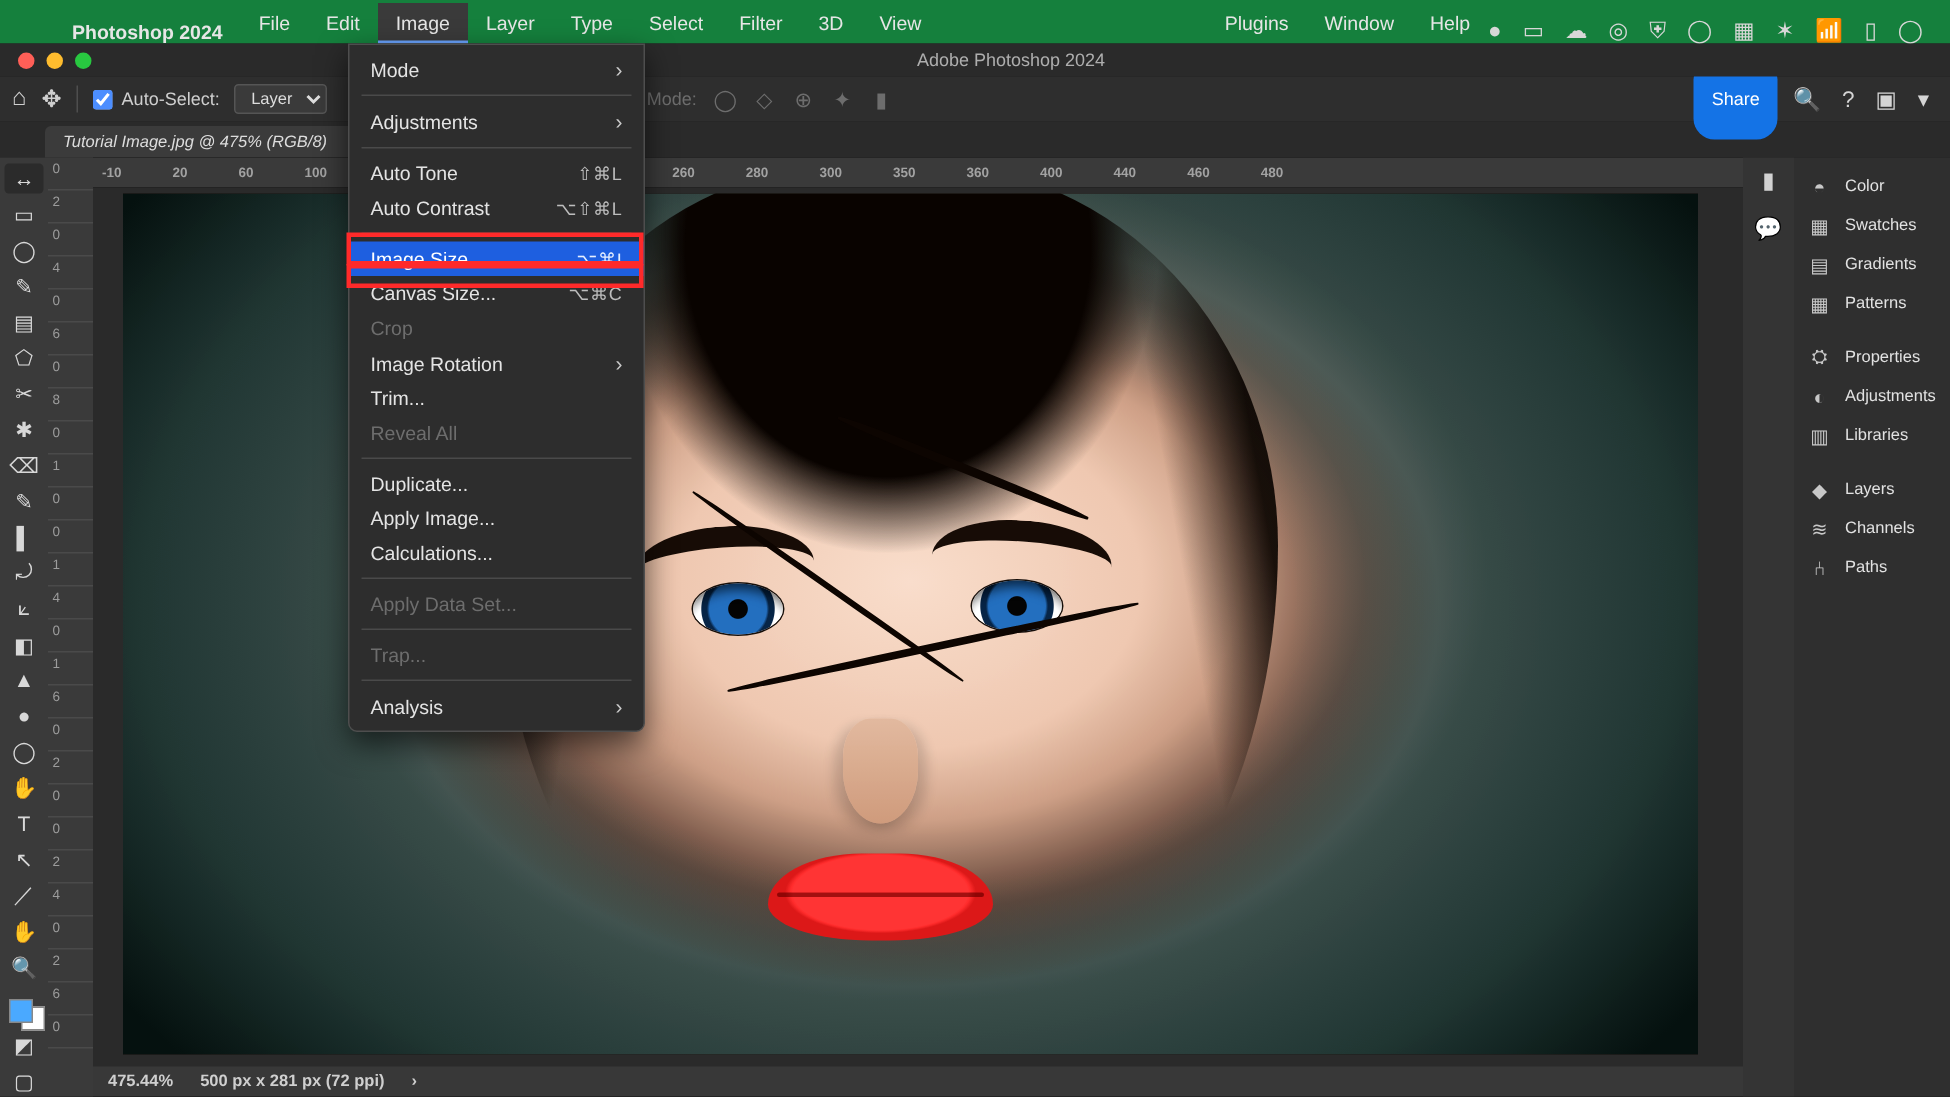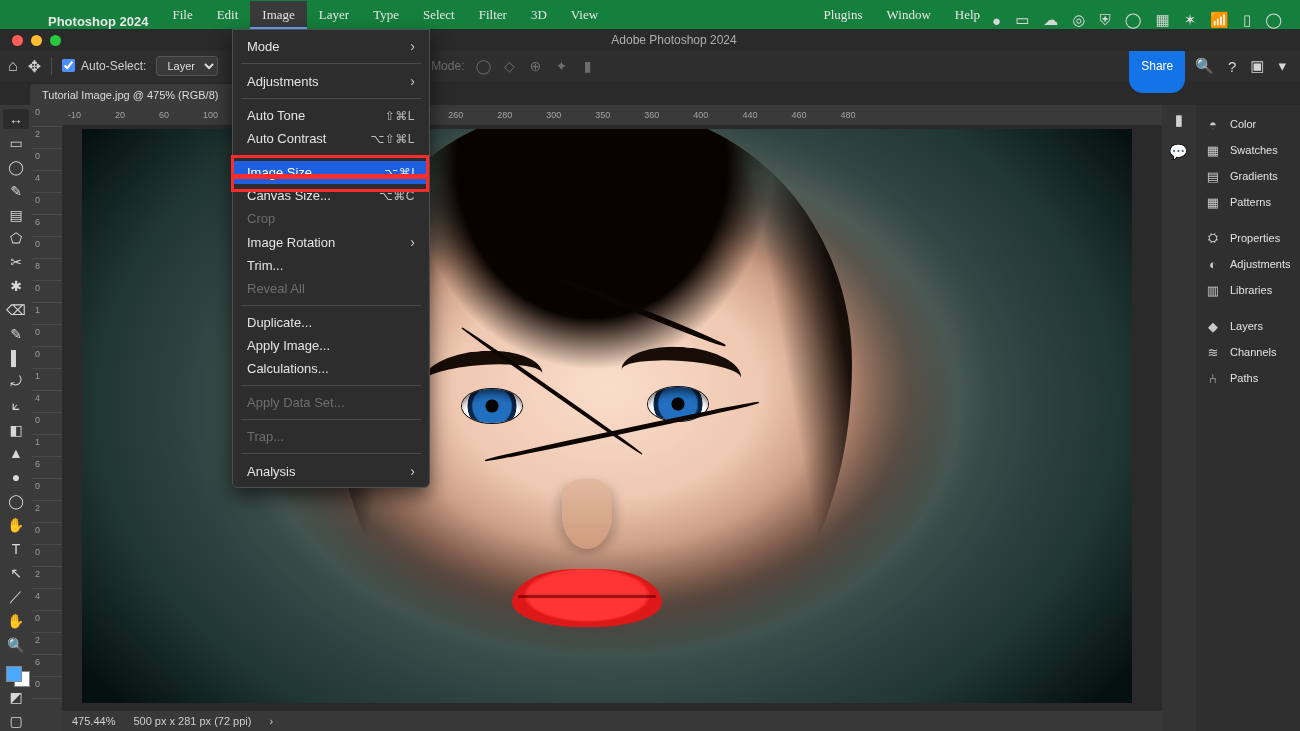--- a/index.html
+++ b/index.html
@@ -1,59 +1,59 @@
 <!DOCTYPE html>
 <html><head>
 <meta charset="utf-8">
 <style>
   * { box-sizing: border-box; margin: 0; padding: 0; font-family: -apple-system, "Helvetica Neue", Arial, sans-serif; user-select: none; }
   html, body { width: 1300px; height: 731px; overflow: hidden; background: #1b1b1b; color: #e6e6e6; }
   
   .mac-menu { height: 29px; background: #15803d; display: flex; align-items: flex-end; font-size: 13px; }
   .mac-menu .apple { width: 36px; text-align: center; font-size: 15px; }
   .mac-menu .app-name { font-weight: 600; padding: 0 12px; }
-  .mac-menu .m-item { padding: 6px 12px; cursor: default; font-family: Liberation Serif, serif; }
+  .mac-menu .m-item { padding: 6px 12px; cursor: default; }
   .mac-menu .m-item.active { background: #3a3a3a; border-bottom: 2px solid #6aa4ff; padding-bottom: 4px; }
   .mac-menu .spacer { flex: 1; }
   .mac-menu .status-icons { display: flex; align-items: center; gap: 14px; padding-right: 18px; font-size: 15px; color: #d7d7d7; }
   
   .title-strip { height: 22px; background: #2a2a2a; display: flex; align-items: center; position: relative; }
   .traffic { display: flex; gap: 8px; margin-left: 12px; }
   .traffic span { width: 11px; height: 11px; border-radius: 50%; display: inline-block; }
   .tl-red { background: #ff5f57; } .tl-yel { background: #febc2e; } .tl-grn { background: #28c840; }
   .title-strip .win-title { position: absolute; left: 50%; transform: translateX(-50%); font-size: 12px; color: #aeaeae; margin-left: 24px; }
   
   .options-bar { height: 30px; background: #2e2e2e; display: flex; align-items: center; padding: 0 8px; font-size: 12px; gap: 10px; color: #cfcfcf; }
   .options-bar .home { font-size: 16px; }
   .options-bar .move { font-size: 16px; }
   .options-bar .divider { width: 1px; height: 18px; background: #4e4e4e; }
-  .options-bar label.chk { display: flex; align-items: flex-start; gap: 6px; }
+  .options-bar label.chk { display: flex; align-items: center; gap: 6px; }
   .options-bar input[type=checkbox]{ accent-color: #4c8eff; }
   .options-bar select { background: #3a3a3a; border: 1px solid #555; color: #ddd; font-size: 11px; padding: 2px 6px; border-radius: 3px; }
   .options-bar .obicon { width: 18px; text-align: center; color: #a5a5a5; font-size: 14px; }
   .options-bar .ob-spacer { flex: 1; }
   .options-bar .dimmed { color: #6d6d6d; }
   .share-btn { background: #1473e6; color: #fff; padding: 20px 12px; border-radius: 14px; font-size: 12px; }
   .ob-right { display: flex; align-items: center; gap: 14px; padding-right: 6px; font-size: 15px; color: #d5d5d5; }
   
-  .doc-tab-bar { height: 24px; background: #2a2a2a; display: flex; align-items: flex-end; font-size: 11px; color: #ddd; padding-left: 30px; }
+  .doc-tab-bar { height: 24px; background: #2a2a2a; display: flex; align-items: flex-end; font-size: 11px; color: #ddd; padding-left: 30px; font-style: italic; }
   .doc-tab-bar .tab { background: #3b3b3b; padding: 5px 20px 4px 12px; border-top-left-radius: 4px; border-top-right-radius: 4px; position: relative; }
   
   .workspace { position: absolute; top: 105px; left: 0; right: 0; bottom: 0; display: flex; }
   
   .toolbox { width: 32px; background: #3a3a3a; display: flex; flex-direction: column; align-items: center; padding-top: 4px; gap: 4px; }
   .tool { width: 26px; height: 24px; display: flex; align-items: center; justify-content: center; color: #d8d8d8; font-size: 14px; border-radius: 3px; cursor: default; }
   .tool.sel { background: #2b2b2b; }
   .swatch { width: 20px; height: 20px; position: relative; margin-top: 8px; }
   .swatch .fg { position: absolute; width: 16px; height: 16px; background: #4aa9ff; border: 1px solid #888; top: 0; left: 0; z-index: 2; }
   .swatch .bg { position: absolute; width: 16px; height: 16px; background: #fff; border: 1px solid #888; bottom: -4px; right: -4px; }
   
   .ruler-col { width: 30px; background: #3a3a3a; color: #9c9c9c; font-size: 9px; display: flex; flex-direction: column; }
   .ruler-col .tick { flex: 0 0 46px; border-bottom: 1px solid #4a4a4a; padding: 2px 3px; }
-  .canvas-col { flex: 1; background: #000000; display: flex; flex-direction: column; position: relative; }
+  .canvas-col { flex: 1; background: #000000; display: flex; flex-direction: column; position: relative; font-weight: bold; }
   .h-ruler { height: 20px; background: #3a3a3a; color: #a2a2a2; font-size: 9px; display: flex; align-items: center; padding-left: 6px; gap: 34px; overflow: hidden; }
   .canvas-frame { flex: 1; position: relative; background: #2a2a2a; overflow: hidden; }
   .image-canvas { position: absolute; top: 4px; left: 20px; right: 30px; bottom: 28px; background:
      radial-gradient(ellipse 550px 400px at 50% 45%, #f2d9c9 0%, #e8c5b0 28%, #c89e87 40%, #5a4036 55%, #1e1613 70%);
      overflow: hidden; filter: contrast(1.05) saturate(1.05); }
   .fur { position:absolute; inset:0; background:
      radial-gradient(ellipse 640px 460px at 50% 48%, transparent 0%, transparent 40%, rgba(91,129,126,0.55) 55%, rgba(38,61,58,0.9) 80%, #0b1614 100%); }
   .eye { position:absolute; width:60px; height:34px; border-radius:50%; background: radial-gradient(circle at 50% 50%, #0a0a0a 0 18%, #2a6fb8 20% 55%, #0e2948 60% 70%, #fff 72% 100%);
          box-shadow: inset 0 10px 8px -6px rgba(0,0,0,0.6), 0 0 0 1px #1b1410; }
   .eye.l { top:260px; left:380px; } .eye.r { top:258px; left:566px; }

